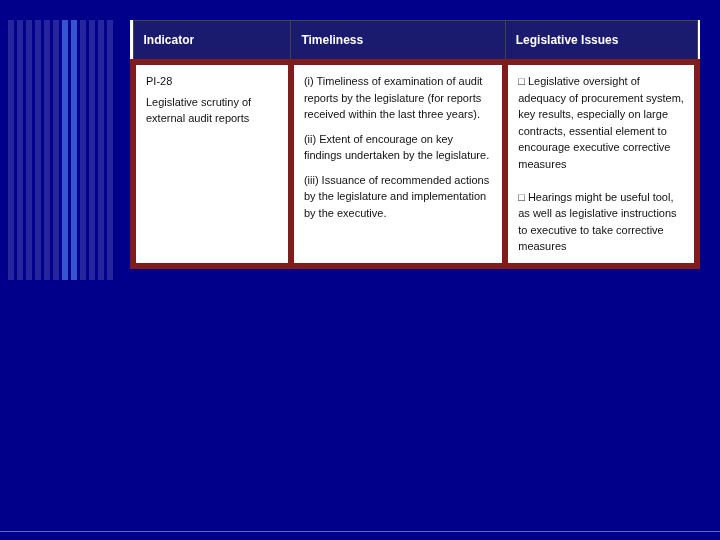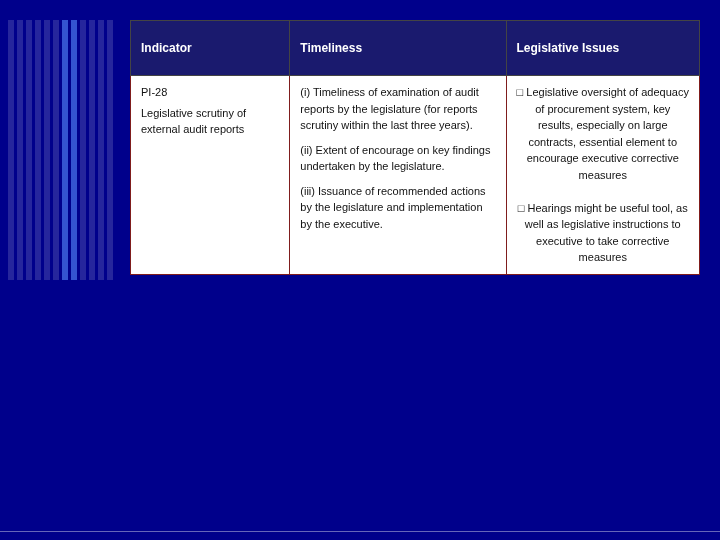--- a/index.html
+++ b/index.html
@@ -50,39 +50,39 @@
     .data-table {
       width: 100%;
       border-collapse: collapse;
       background-color: white;
       border: 1px solid #ccc;
     }
 
     .data-table th {
       background-color: #1a1a6e;
       color: white;
-      padding: 20px 10px;
+      padding: 12px 10px;
       text-align: left;
       font-weight: bold;
       font-size: 12px;
       border: 1px solid #444;
     }
 
     .data-table td {
       padding: 8px 10px;
       vertical-align: top;
-      border: 1px solid #7f1d1d;
+      border: 6px solid #7f1d1d;
       font-size: 11px;
       line-height: 1.5;
       color: #111;
     }
 
     .col-indicator { width: 28%; }
     .col-description { width: 38%; }
-    .col-issues { width: 34%; text-align: center; }
+    .col-issues { width: 34%; }
 
     .indicator-id {
       font-weight: normal;
       margin-bottom: 4px;
     }
 
     .indicator-name {
       font-weight: normal;
     }
 
@@ -126,21 +126,21 @@
         <th class="col-issues">Legislative Issues</th>
       </tr>
     </thead>
     <tbody>
       <tr>
         <td class="col-indicator">
           <div class="indicator-id">PI-28</div>
           <div class="indicator-name">Legislative scrutiny of external audit reports</div>
         </td>
         <td class="col-description">
-          <div class="description-item">(i) Timeliness of examination of audit reports by the legislature (for reports scrutiny within the last three years).</div>
+          <div class="description-item">(i) Timeliness of examination of audit reports by the legislature (for reports received within the last three years).</div>
           <div class="description-item">(ii) Extent of encourage on key findings undertaken by the legislature.</div>
           <div class="description-item">(iii) Issuance of recommended actions by the legislature and implementation by the executive.</div>
         </td>
         <td class="col-issues">
           <div>□ Legislative oversight of adequacy of procurement system, key results, especially on large contracts, essential element to encourage executive corrective measures</div>
           <br>
           <div>□ Hearings might be useful tool, as well as legislative instructions to executive to take corrective measures</div>
         </td>
       </tr>
     </tbody>

